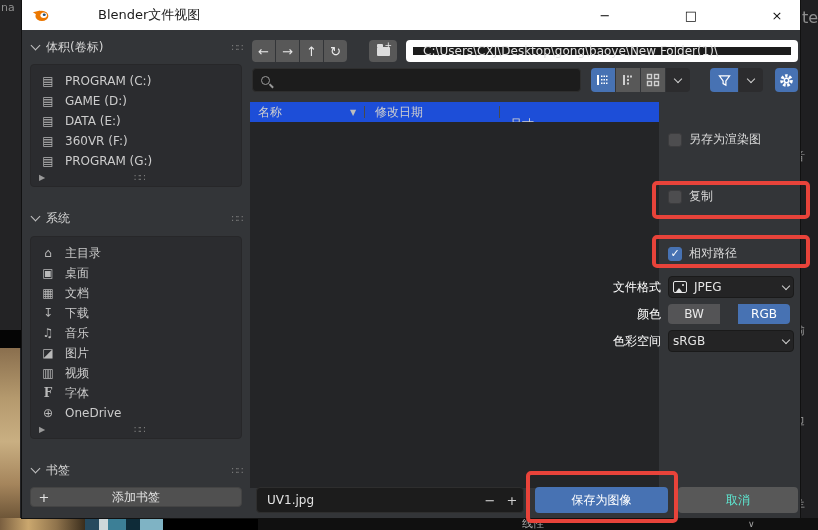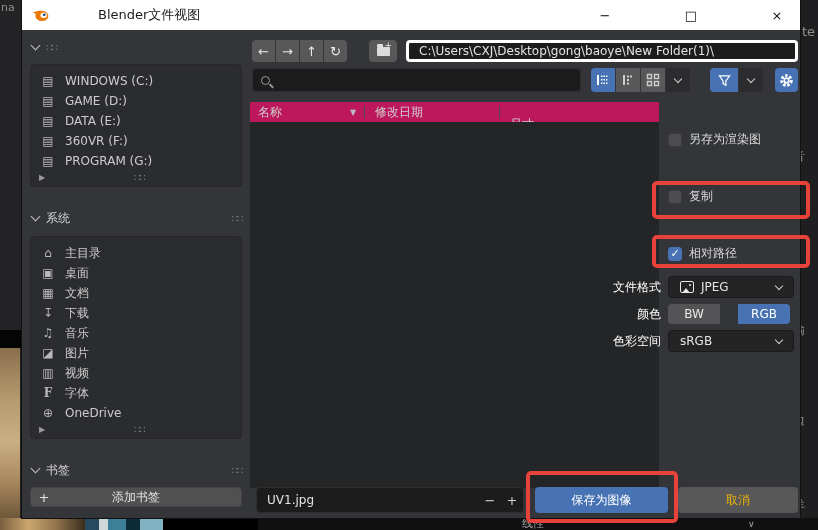--- a/index.html
+++ b/index.html
@@ -15,21 +15,21 @@
     background:linear-gradient(180deg,#8a6f4e 0%,#b59a6e 30%,#c9af82 55%,#a5855c 80%,#6e5638 100%); }
   #bg-bottom { left:0; top:518px; width:818px; height:12px; background:#101010; }
   #bg-bottom .wood2 { position:absolute; left:0; top:0; width:85px; height:12px;
     background:linear-gradient(90deg,#7a5f40,#caa76e,#8f734c,#3a2d1c); }
   #bg-bottom .thumbs { position:absolute; left:85px; top:0; width:78px; height:12px;
     background:linear-gradient(90deg,#274a5e 0 18%,#cfd8da 18% 30%,#3c7f96 30% 52%,#0e2b38 52% 70%,#7fb3c4 70% 100%); }
   #bg-bottom .blk { position:absolute; left:163px; top:0; width:95px; height:12px; background:#000; }
   #bg-bottom .frag { position:absolute; top:0; font-size:11px; color:#a7a7a7; line-height:12px; }
   #bg-right { left:800px; top:0; width:18px; height:530px; background:#1f1f21; }
   #bg-right .frag { position:absolute; left:-7px; font-size:12px; color:#9a9a9a; }
-  #bg-right .frag-te { left:2px; font-size:13px; color:#8f8f8f;margin-top:16px; }
+  #bg-right .frag-te { left:2px; font-size:16px; color:#8f8f8f; }
 
   
   #dialog { position:absolute; left:22px; top:0; width:778px; height:518px; background:#333538;
     box-shadow:0 0 0 1px #111; }
   #titlebar { height:30px; background:#ffffff; display:flex; align-items:center;gap:40px; }
   #titlebar .logo { width:18px; height:18px; margin:0 8px 0 10px; }
   #titlebar .title { font-size:13px; color:#1a1a1a; }
   #titlebar .spacer { flex:1; }
   .win-btn { width:46px; height:30px; display:flex; align-items:center; justify-content:center;
     font-size:13px; color:#111; cursor:default; }
@@ -61,60 +61,60 @@
   #nav-row { position:absolute; left:4px; top:10px; right:2px; height:22px; display:flex; }
   .nav-group { display:flex; gap:1px; }
   .nav-group .btn { width:23px; height:22px; border-radius:0; font-size:13px; }
   .nav-group .btn:first-child { border-radius:4px 0 0 4px; }
   .nav-group .btn:last-child { border-radius:0 4px 4px 0; }
   #new-folder-btn { width:28px; height:22px; margin-left:22px; position:relative; }
   .folder-shape { position:relative; width:13px; height:9px; background:#dcdcdc; border-radius:1px; }
   .folder-shape::before { content:""; position:absolute; top:-3px; left:0; width:6px; height:3px;
     background:#dcdcdc; border-radius:1px 1px 0 0; }
   .folder-plus { position:absolute; top:1px; right:5px; font-size:9px; color:#e8e8e8; line-height:8px; }
-  #path-field { flex:1; margin-left:9px; background:#1c1c1c; border:3px solid #ffffff; border-radius:4px;
+  #path-field { flex:1; margin-left:9px; background:#1c1c1c; border:7px solid #ffffff; border-radius:4px;
     color:#e3e3e3; display:flex; align-items:center; padding:0 10px; height:22px; }
   #filter-row { position:absolute; left:4px; top:38px; right:2px; height:24px; display:flex; align-items:center; }
   #search-field { width:348px; height:24px; background:#1c1c1c; border:1px solid #2e2e2e; border-radius:4px;
     display:flex; align-items:center; padding:0 8px; color:#9a9a9a; }
   .mag { width:9px; height:9px; border:1.5px solid #9a9a9a; border-radius:50%; position:relative; }
   .mag::after { content:""; position:absolute; left:7px; top:8px; width:5px; height:1.5px;
     background:#9a9a9a; transform:rotate(45deg); }
   .seg-group { display:flex; gap:1px; margin-left:10px; }
   .seg-group .btn { width:24px; height:24px; border-radius:0; }
   .seg-group .btn:first-child { border-radius:4px 0 0 4px; }
   .seg-group .btn:last-child { border-radius:0 4px 4px 0; }
   .btn.active { background:#4772b3; color:#fff; }
   .btn.dark { background:#2c2c2e; }
   .dd-chev { width:6px; height:6px; border-right:1.5px solid #cfcfcf; border-bottom:1.5px solid #cfcfcf;
     transform:rotate(45deg); margin-bottom:2px; }
   #gear-btn { width:24px; height:24px; margin-left:12px; }
 
   
-  #list-header { position:absolute; left:2px; top:72px; width:409px; height:20px; background:#be185d;
+  #list-header { position:absolute; left:2px; top:72px; width:409px; height:20px; background:#1d4ed8;
     display:flex; align-items:center; color:#cfcfcf; }
   #list-header .c-name { width:100px; padding-left:8px; }
   #list-header .sort { font-size:8px; color:#bdbdbd; width:14px; }
   #list-header .div { width:1px; height:12px; background:#4a4a4a; margin-right:10px; }
   #list-header .c-date { width:124px; }
   #list-header .c-size { width:60px;margin-top:24px; }
   #file-list { position:absolute; left:2px; top:92px; width:409px; height:366px; background:#242527; }
 
   
   #ops { position:absolute; left:352px; top:72px; width:202px; }
   .op-row { display:flex; align-items:center; }
   .op-label { width:68px; text-align:right; color:#ffffff; padding-right:7px; flex:none; }
   .op-ctl { width:126px; display:flex; align-items:center;margin-top:29px; }
   .cb-row { margin:0 0 11px 0; }
   .checkbox { width:14px; height:14px; border-radius:3px; background:#4d4d4f; border:1px solid #3c3c3e;
     margin-right:7px; flex:none; display:flex; align-items:center; justify-content:center; }
   .checkbox.checked { background:#4772b3; border-color:#4772b3; color:#fff; font-size:11px; }
   .cb-label { color:#d8d8d8; }
   .dropdown { width:126px; height:22px; background:#242425; border:1px solid #1a1a1a; border-radius:4px;
-    display:flex; align-items:center; padding:0 11px; color:#e3e3e3; }
+    display:flex; align-items:center; padding:0 4px; color:#e3e3e3; }
   .dropdown .dd-chev { margin-left:auto; }
   .img-ico { width:14px; height:12px; border:1.2px solid #e6e6e6; border-radius:2px; position:relative;
     margin-right:7px; overflow:hidden; flex:none; }
   .img-ico::before { content:""; position:absolute; left:1px; bottom:-1px; border-left:4px solid transparent;
     border-right:4px solid transparent; border-bottom:5px solid #e6e6e6; }
   .img-ico::after { content:""; position:absolute; right:2px; top:2px; width:2px; height:2px;
     border-radius:50%; background:#e6e6e6; }
   .seg2 { display:flex; gap:18px; width:122px; }
   .seg2 .sbtn { flex:1; height:20px; display:flex; align-items:center; justify-content:center;
     background:#545456; color:#e8e8e8; }
@@ -126,21 +126,21 @@
 
   
   #footer { position:absolute; left:0; right:0; top:457px; height:26px; }
   #filename-field { position:absolute; left:8px; top:0; width:268px; height:26px; background:#1c1c1c;
     border:1px solid #2e2e2e; border-radius:4px; display:flex; align-items:center; color:#e3e3e3; }
   #filename-field .name { flex:1; padding-left:10px; }
   #filename-field .step { width:22px; text-align:center; color:#cfcfcf; font-size:13px; }
   #save-btn { position:absolute; left:287px; top:0; width:133px; height:26px; background:#4772b3;
     border-radius:4px; color:#fff; display:flex; align-items:center; justify-content:center; }
   #cancel-btn { position:absolute; left:430px; top:0; width:120px; height:26px; background:#585858;
-    border-radius:4px; color:#eab308; display:flex; align-items:center; justify-content:center; }
+    border-radius:4px; color:#5eead4; display:flex; align-items:center; justify-content:center; }
 
   
   .anno { position:absolute; border:4px solid #e8433a; border-radius:5px; pointer-events:none; z-index:50; }
   #anno-format { left:652px; top:181px; width:158px; height:38px; }
   #anno-quality { left:652px; top:235px; width:158px; height:33px; }
   #anno-save { left:526px; top:471px; width:152px; height:52px; }
 </style>
 </head>
 <body>
 
@@ -181,26 +181,27 @@
       <div class="win-btn">−</div>
       <div class="win-btn">□</div>
       <div class="win-btn">×</div>
     </div>
 
     <div id="dialog-body">
 
       <div id="sidebar">
         <div class="sec-head" style="margin-top:8px">
           <span class="chev"></span>
+          <span class="label">体积(卷标)</span>
           <span class="grip">∷∷</span>
         </div>
         <div class="panel" style="margin-top:8px">
           <div class="side-item">
             <span class="ico">▤</span>
-            <span>WINDOWS (C:)</span>
+            <span>PROGRAM (C:)</span>
           </div>
           <div class="side-item">
             <span class="ico">▤</span>
             <span>GAME (D:)</span>
           </div>
           <div class="side-item">
             <span class="ico">▤</span>
             <span>DATA (E:)</span>
           </div>
           <div class="side-item">

